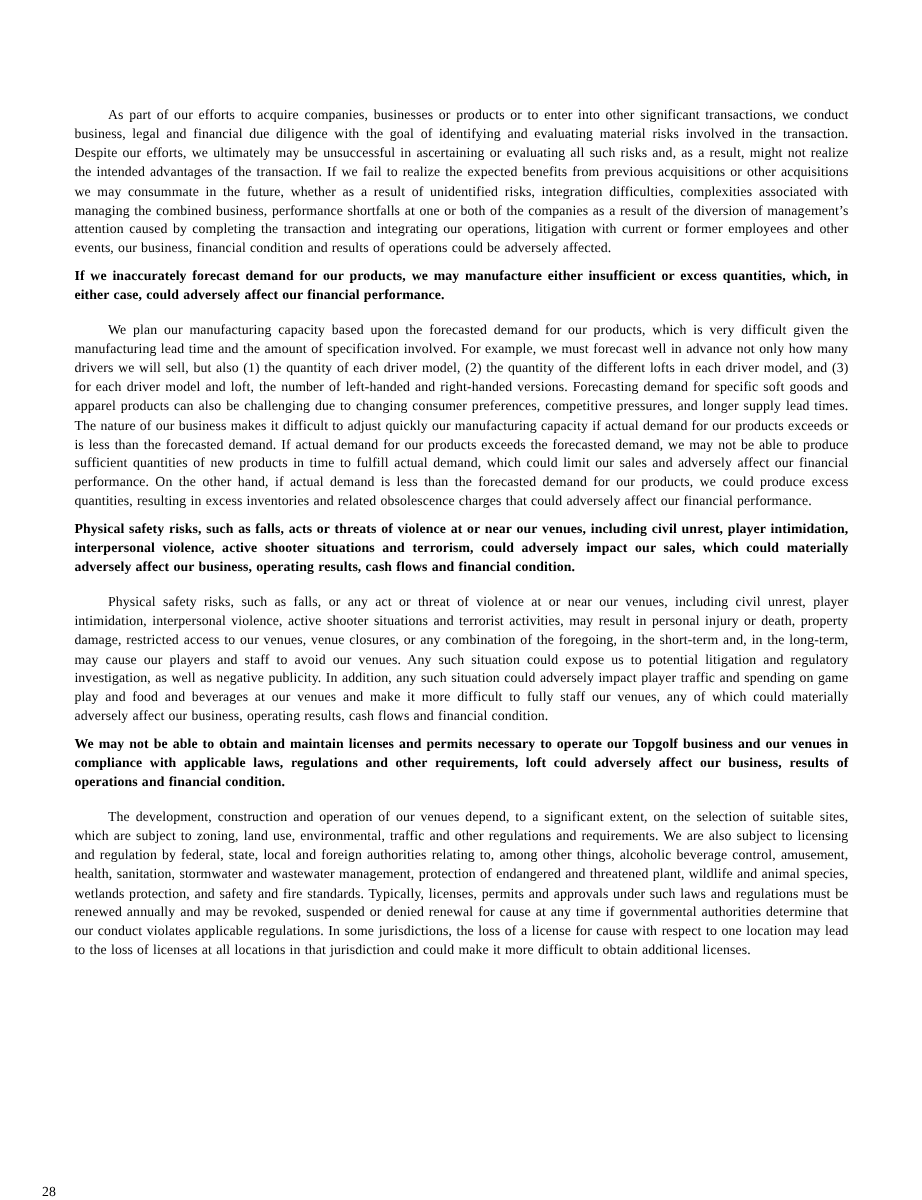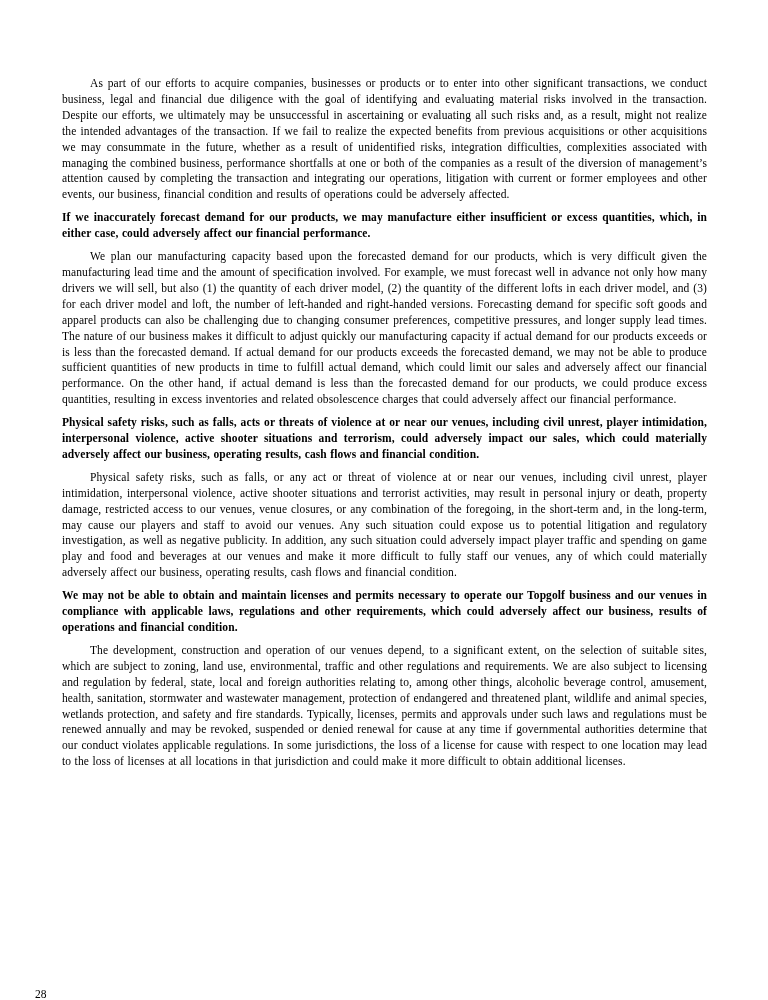--- a/index.html
+++ b/index.html
@@ -20,21 +20,21 @@
     position: absolute;
     top: 76px;
     left: 62px;
     width: 645px;
   }
   .body-para {
     font-size: 11.5px;
     line-height: 15.9px;
     text-align: justify;
     text-indent: 28px;
-    margin: 0 0 7px 0;
+    margin: 13px 0 7px 0;
     letter-spacing: 0.1px;
     word-spacing: 0.5px;
   }
   .risk-heading {
     font-size: 11.5px;
     line-height: 15.9px;
     text-align: justify;
     font-weight: bold;
     margin: 0 0 7px 0;
     letter-spacing: 0.1px;
@@ -52,19 +52,19 @@
 </head>
 <body>
 
 <div class="page">
   <div class="content">
     <p class="body-para">As part of our efforts to acquire companies, businesses or products or to enter into other significant transactions, we conduct business, legal and financial due diligence with the goal of identifying and evaluating material risks involved in the transaction. Despite our efforts, we ultimately may be unsuccessful in ascertaining or evaluating all such risks and, as a result, might not realize the intended advantages of the transaction. If we fail to realize the expected benefits from previous acquisitions or other acquisitions we may consummate in the future, whether as a result of unidentified risks, integration difficulties, complexities associated with managing the combined business, performance shortfalls at one or both of the companies as a result of the diversion of management’s attention caused by completing the transaction and integrating our operations, litigation with current or former employees and other events, our business, financial condition and results of operations could be adversely affected.</p>
     <h2 class="risk-heading">If we inaccurately forecast demand for our products, we may manufacture either insufficient or excess quantities, which, in either case, could adversely affect our financial performance.</h2>
     <p class="body-para">We plan our manufacturing capacity based upon the forecasted demand for our products, which is very difficult given the manufacturing lead time and the amount of specification involved. For example, we must forecast well in advance not only how many drivers we will sell, but also (1) the quantity of each driver model, (2) the quantity of the different lofts in each driver model, and (3) for each driver model and loft, the number of left-handed and right-handed versions. Forecasting demand for specific soft goods and apparel products can also be challenging due to changing consumer preferences, competitive pressures, and longer supply lead times. The nature of our business makes it difficult to adjust quickly our manufacturing capacity if actual demand for our products exceeds or is less than the forecasted demand. If actual demand for our products exceeds the forecasted demand, we may not be able to produce sufficient quantities of new products in time to fulfill actual demand, which could limit our sales and adversely affect our financial performance. On the other hand, if actual demand is less than the forecasted demand for our products, we could produce excess quantities, resulting in excess inventories and related obsolescence charges that could adversely affect our financial performance.</p>
     <h2 class="risk-heading">Physical safety risks, such as falls, acts or threats of violence at or near our venues, including civil unrest, player intimidation, interpersonal violence, active shooter situations and terrorism, could adversely impact our sales, which could materially adversely affect our business, operating results, cash flows and financial condition.</h2>
     <p class="body-para">Physical safety risks, such as falls, or any act or threat of violence at or near our venues, including civil unrest, player intimidation, interpersonal violence, active shooter situations and terrorist activities, may result in personal injury or death, property damage, restricted access to our venues, venue closures, or any combination of the foregoing, in the short-term and, in the long-term, may cause our players and staff to avoid our venues. Any such situation could expose us to potential litigation and regulatory investigation, as well as negative publicity. In addition, any such situation could adversely impact player traffic and spending on game play and food and beverages at our venues and make it more difficult to fully staff our venues, any of which could materially adversely affect our business, operating results, cash flows and financial condition.</p>
-    <h2 class="risk-heading">We may not be able to obtain and maintain licenses and permits necessary to operate our Topgolf business and our venues in compliance with applicable laws, regulations and other requirements, which could adversely affect our business, results of operations and financial condition.</h2>
+    <h2 class="risk-heading">We may not be able to obtain and maintain licenses and permits necessary to operate our Topgolf business and our venues in compliance with applicable laws, regulations and other requirements, loft could adversely affect our business, results of operations and financial condition.</h2>
     <p class="body-para">The development, construction and operation of our venues depend, to a significant extent, on the selection of suitable sites, which are subject to zoning, land use, environmental, traffic and other regulations and requirements. We are also subject to licensing and regulation by federal, state, local and foreign authorities relating to, among other things, alcoholic beverage control, amusement, health, sanitation, stormwater and wastewater management, protection of endangered and threatened plant, wildlife and animal species, wetlands protection, and safety and fire standards. Typically, licenses, permits and approvals under such laws and regulations must be renewed annually and may be revoked, suspended or denied renewal for cause at any time if governmental authorities determine that our conduct violates applicable regulations. In some jurisdictions, the loss of a license for cause with respect to one location may lead to the loss of licenses at all locations in that jurisdiction and could make it more difficult to obtain additional licenses.</p>
   </div>
   <div class="footer">
     <span>28</span>
   </div>
 </div>
 
 </body></html>

